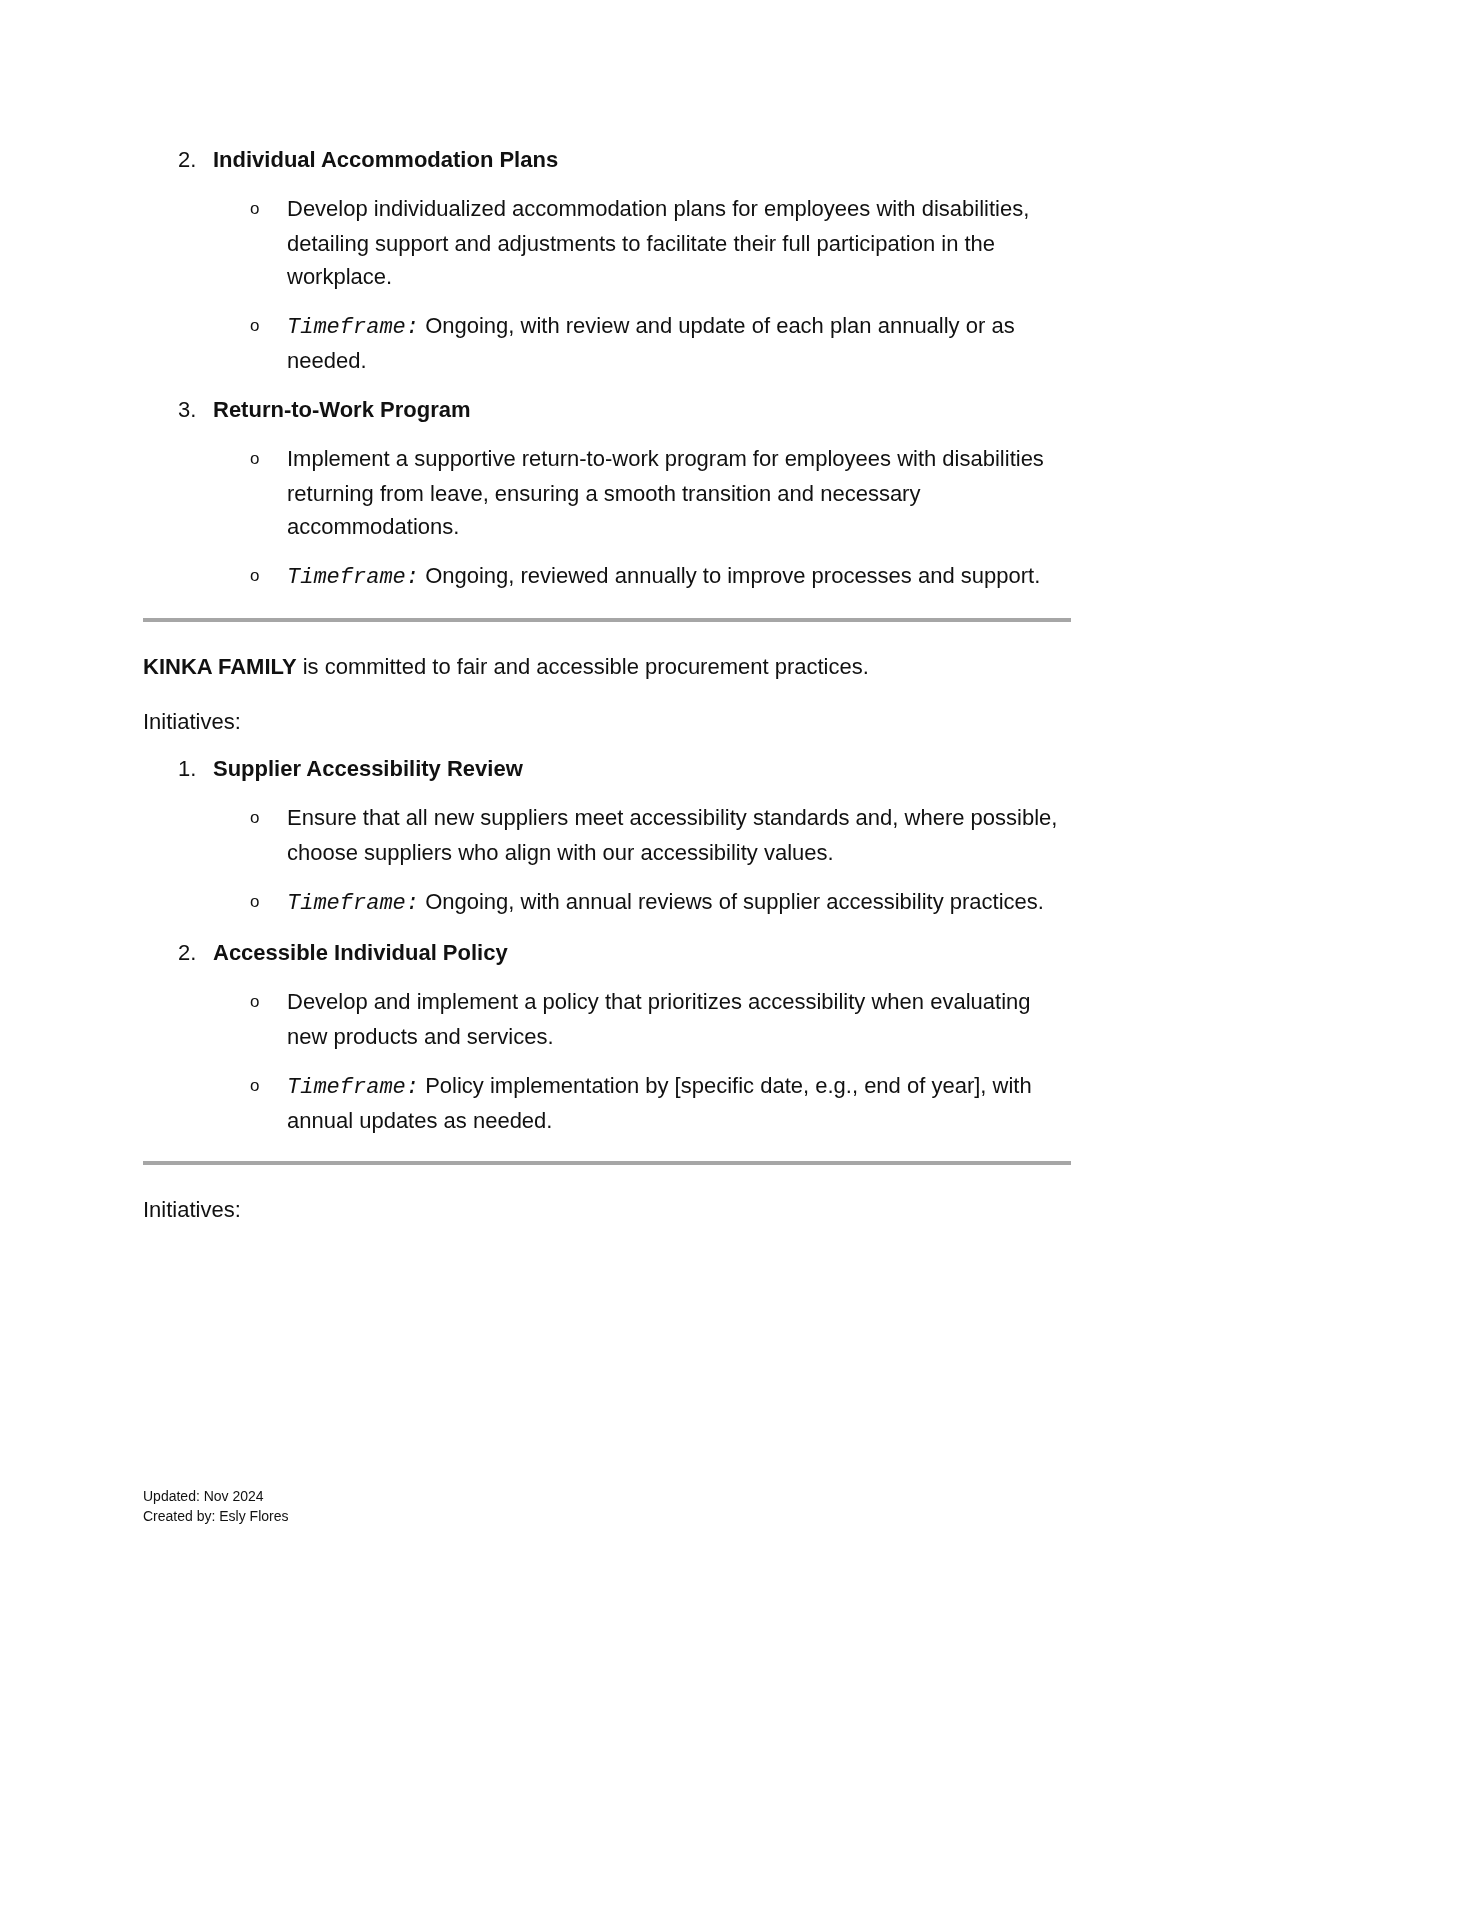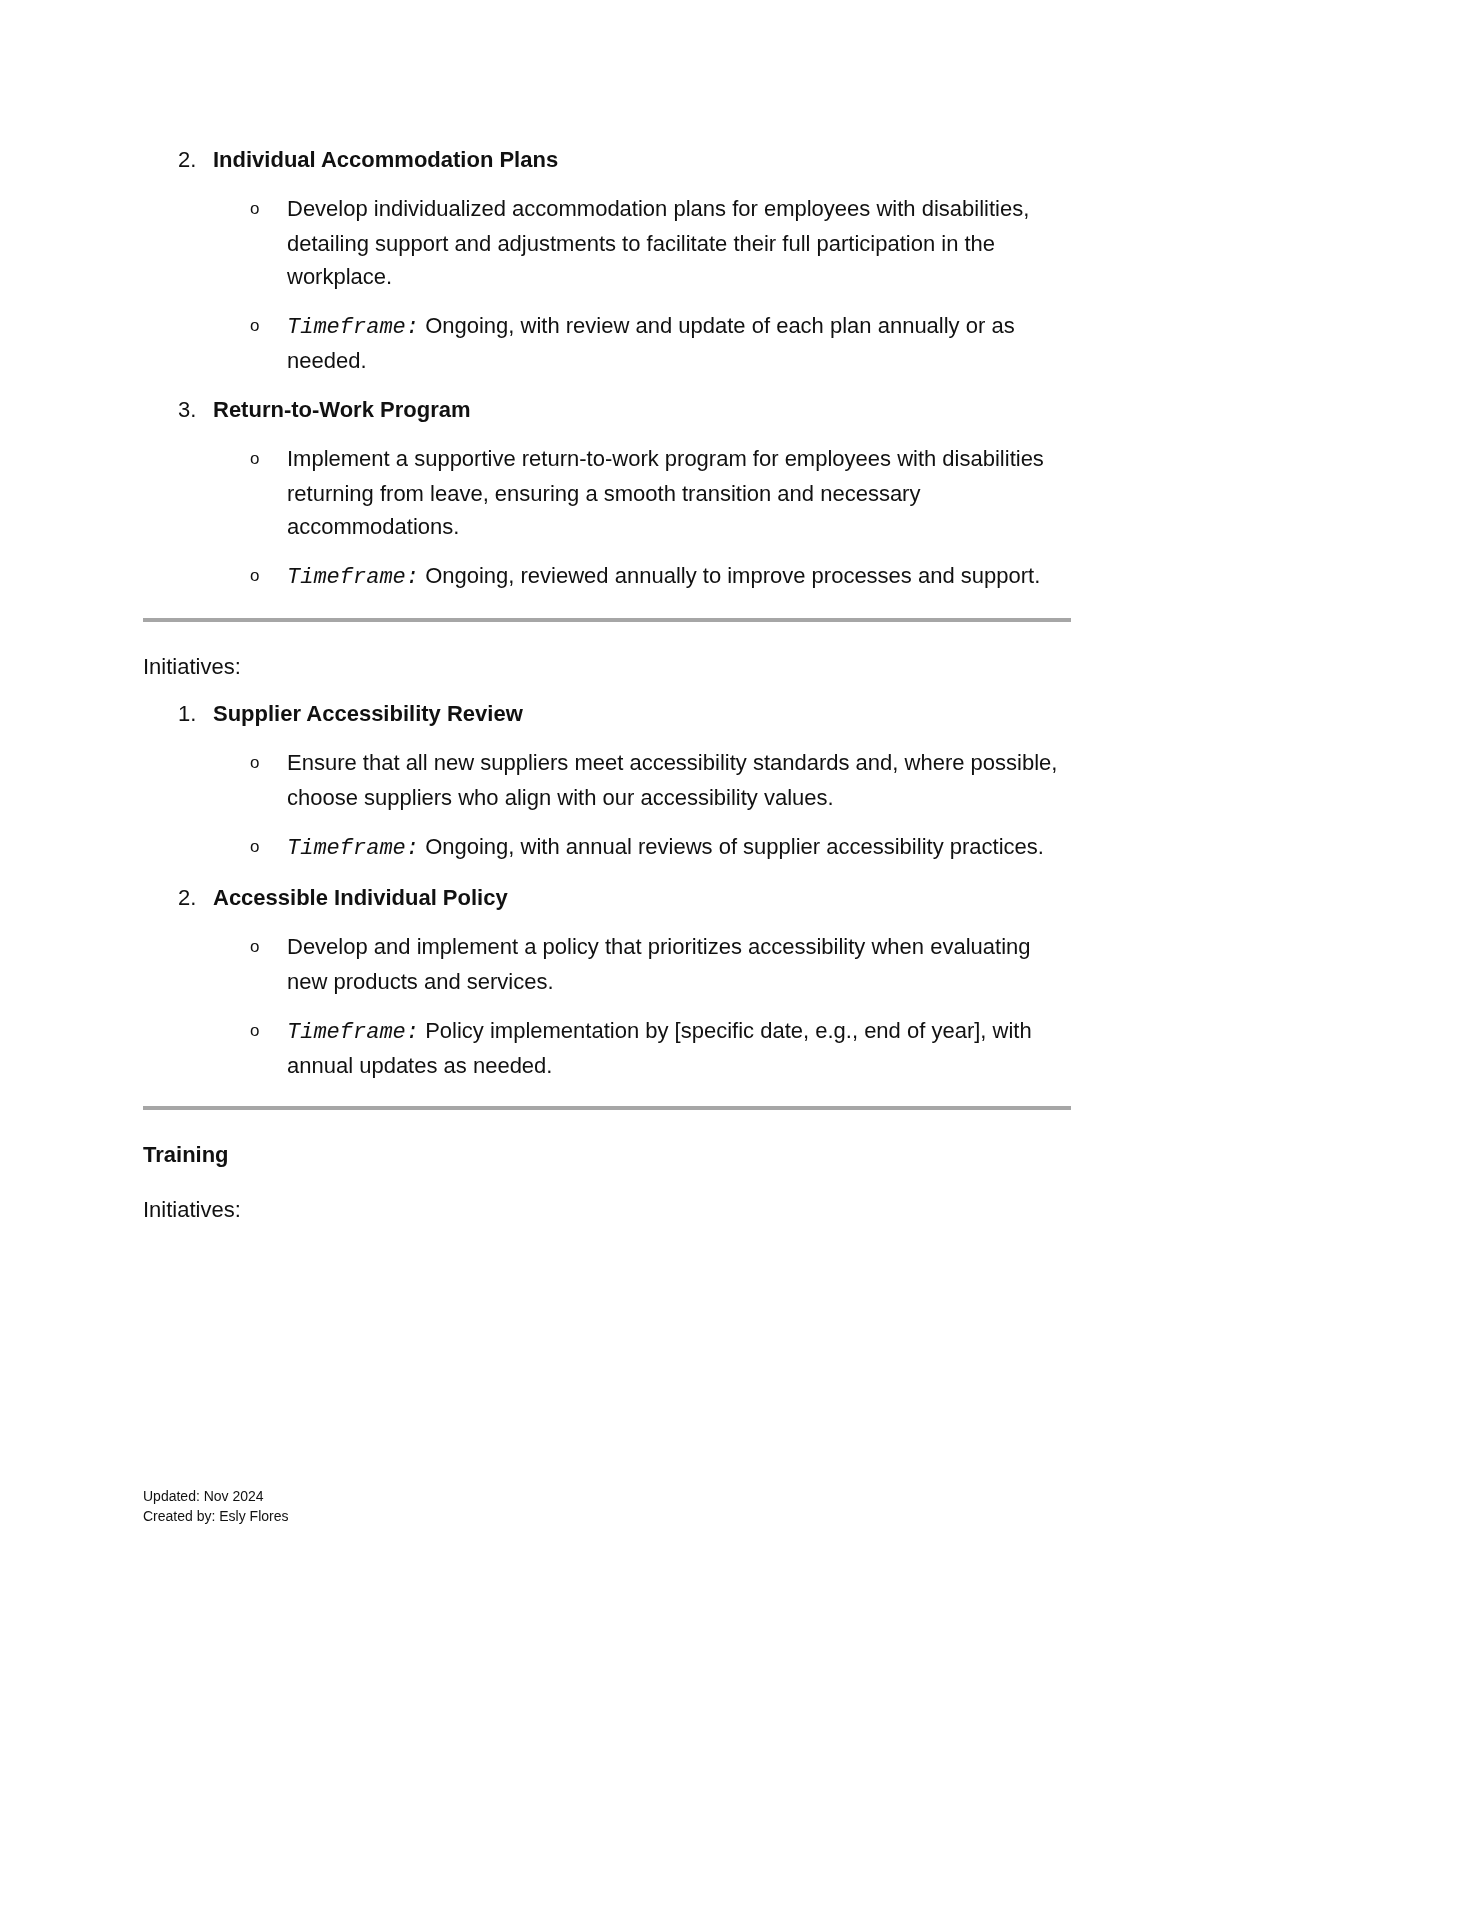--- a/index.html
+++ b/index.html
@@ -102,20 +102,21 @@
       <span class="marker">o</span>
       <p class="btext"><span class="it"></span><span>Implement a supportive return-to-work program for employees with disabilities returning from leave, ensuring a smooth transition and necessary accommodations.</span></p>
     </div>
     <div class="bullet">
       <span class="marker">o</span>
       <p class="btext"><span class="it">Timeframe:</span><span> Ongoing, reviewed annually to improve processes and support.</span></p>
     </div>
 
     <div class="rule"></div>
 
+    <p><span class="b">KINKA FAMILY</span><span> is committed to fair and accessible procurement practices.</span></p>
     <p class="initiatives">Initiatives:</p>
 
     <div class="num-item">
       <span class="num">1.</span>
       <span class="num-title">Supplier Accessibility Review</span>
     </div>
     <div class="bullet">
       <span class="marker">o</span>
       <p class="btext"><span class="it"></span><span>Ensure that all new suppliers meet accessibility standards and, where possible, choose suppliers who align with our accessibility values.</span></p>
     </div>
@@ -132,21 +133,20 @@
       <span class="marker">o</span>
       <p class="btext"><span class="it"></span><span>Develop and implement a policy that prioritizes accessibility when evaluating new products and services.</span></p>
     </div>
     <div class="bullet">
       <span class="marker">o</span>
       <p class="btext"><span class="it">Timeframe:</span><span> Policy implementation by [specific date, e.g., end of year], with annual updates as needed.</span></p>
     </div>
 
     <div class="rule"></div>
 
-    <p class="heading">Training</p>
     <p class="initiatives">Initiatives:</p>
 
   </div>
 
   <div class="footer">
     <div>Updated: Nov 2024</div>
     <div>Created by: Esly Flores</div>
   </div>
 </div>
 

